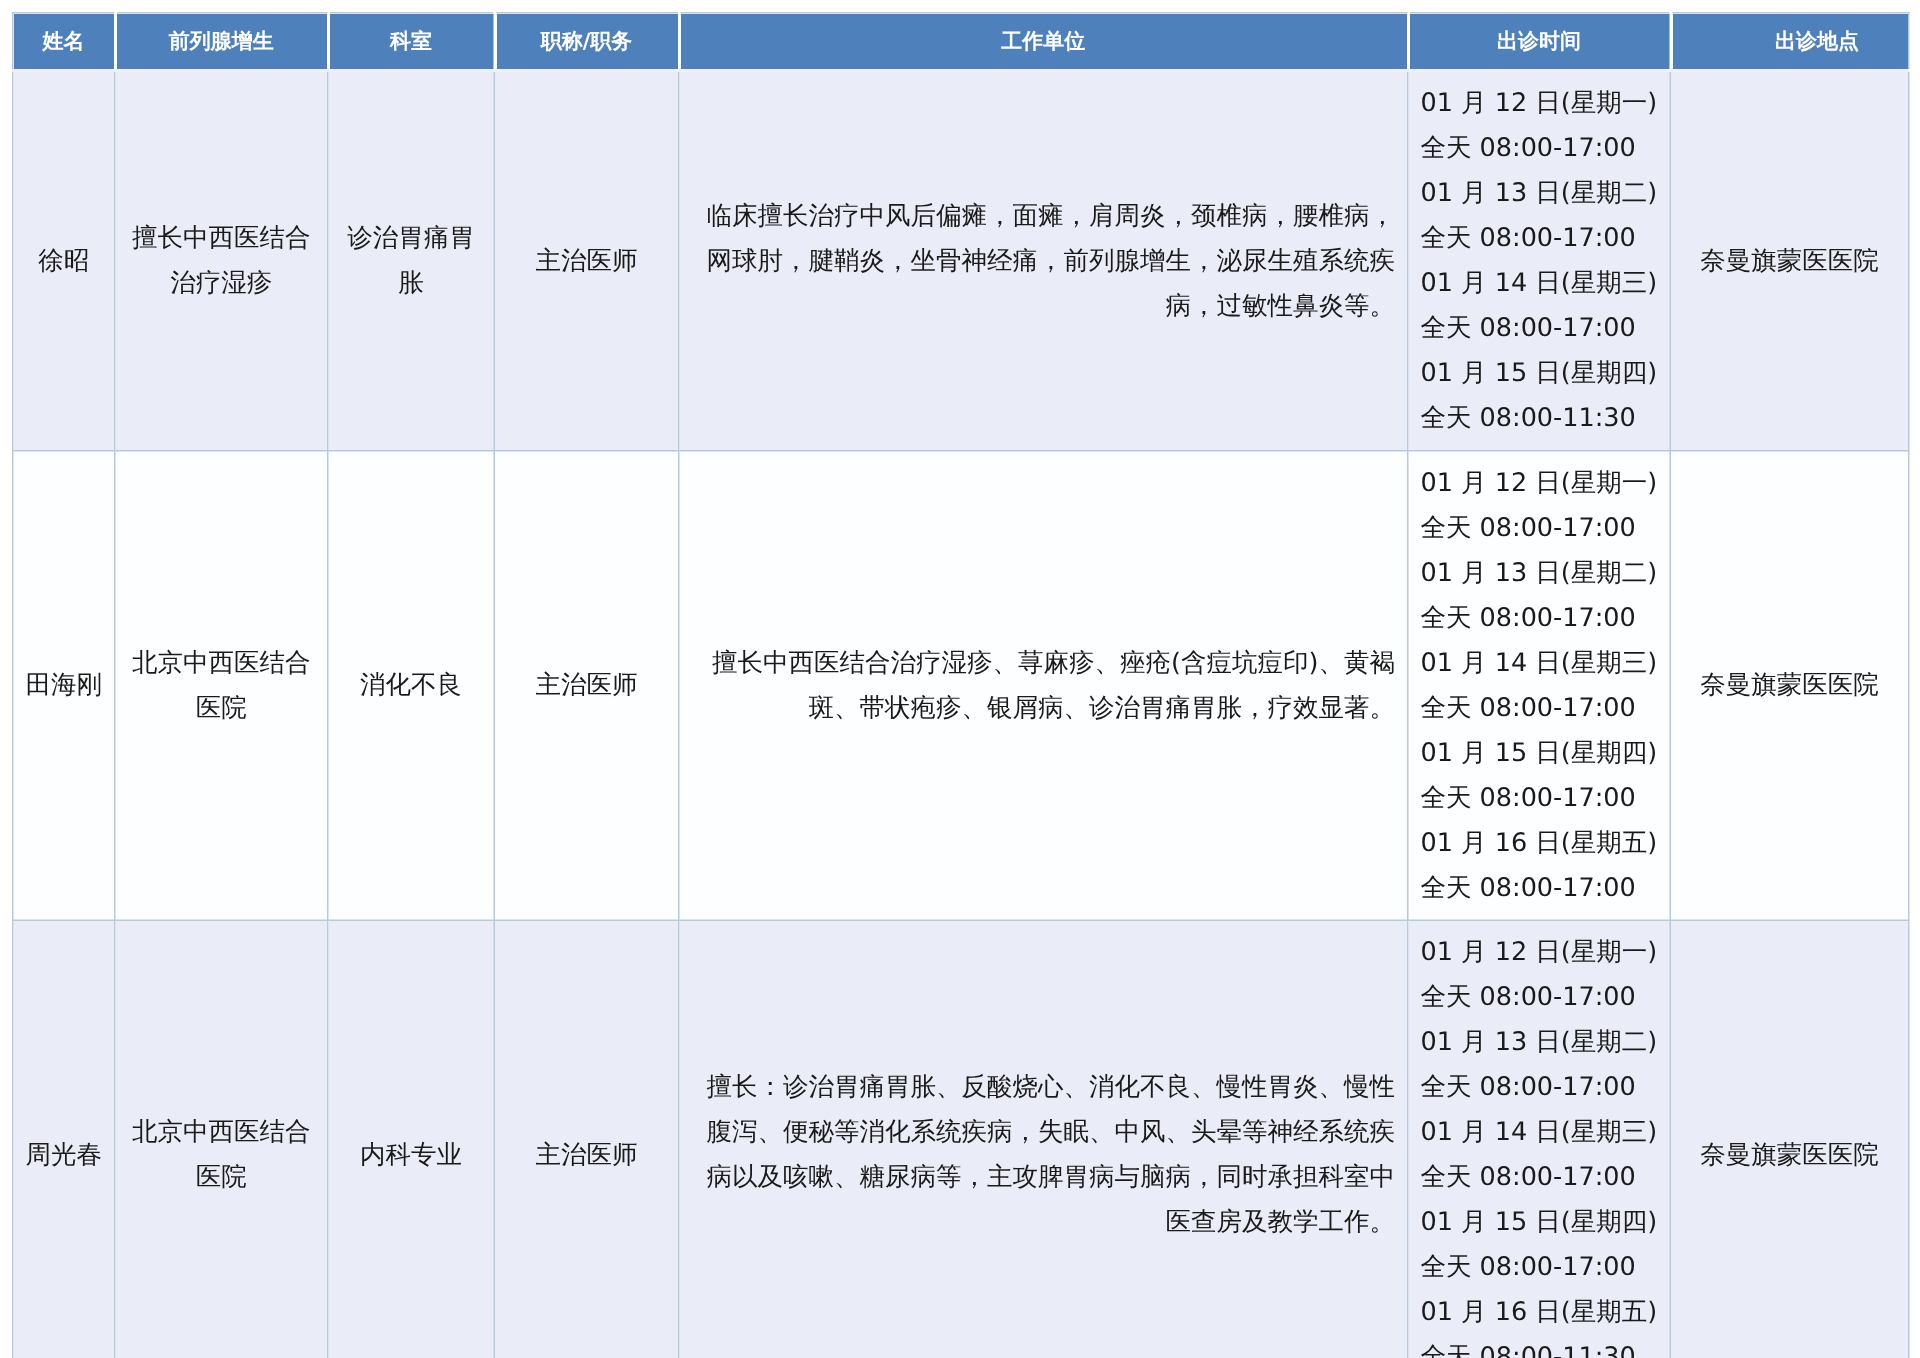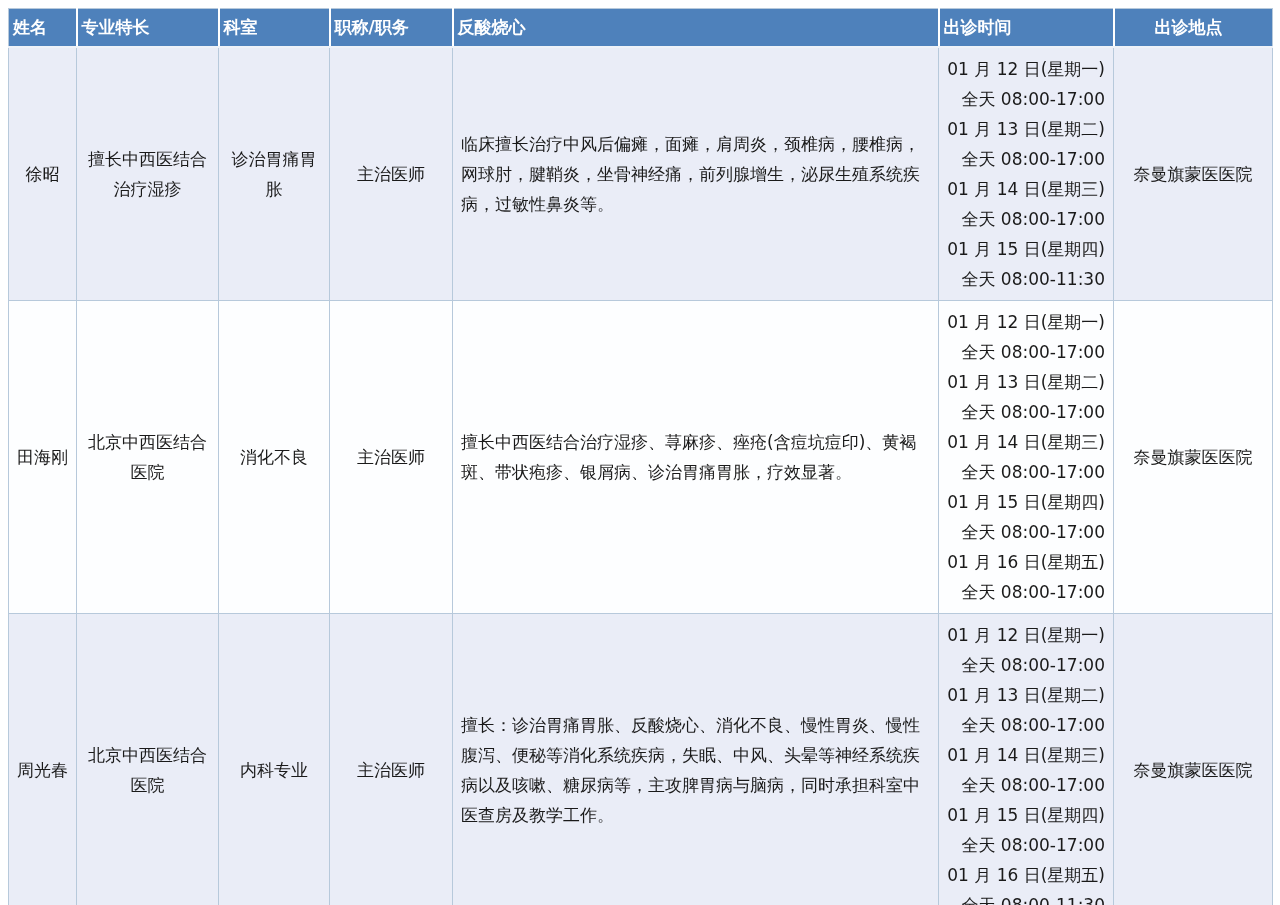--- a/index.html
+++ b/index.html
@@ -18,50 +18,50 @@
   }
   table.sched {
     border-collapse: collapse;
     table-layout: fixed;
     width: 1264px;
     border: 1px solid var(--border, #9db4c9);
   }
   table.sched th {
     background: var(--header-bg, #4e81bb);
     color: var(--header-text, #ffffff);
-    font-size: 17px;
+    font-size: 14px;
     font-weight: bold;
     height: 37px;
-    text-align: left;
+    text-align: center;
     vertical-align: middle;
     border-right: 2px solid #ffffff;
     border-bottom: 2px solid #eef2f8;
     padding: 0 4px;
     overflow: hidden;
   }
   table.sched th:last-child { border-right: none; padding-left: 40px; }
   table.sched td {
     border: 1px solid var(--border, #b7c9db);
     font-size: 17px;
     color: var(--text, #1a1a1a);
     vertical-align: middle;
     padding: 6px 8px;
     line-height: 30px;
     overflow: hidden;
   }
   tr.row-odd td  { background: var(--row-alt-bg, #eaedf7); }
   tr.row-even td { background: var(--row-bg, #fdfeff); }
   .cell-center { text-align: center; }
   .cell-specialty {
-    text-align: left;
+    text-align: right;
     padding: 10px 12px;
     line-height: 30px;
   }
   .cell-schedule {
-    text-align: right;
+    text-align: left;
     padding: 4px 6px;
     line-height: 30px;
   }
   .sched-line {
     white-space: nowrap;
     line-height: 30px;
   }
 </style>
 </head>
 <body>
@@ -73,24 +73,24 @@
       <col style="width:142px">
       <col style="width:111px">
       <col style="width:123px">
       <col style="width:486px">
       <col style="width:175px">
       <col style="width:159px">
     </colgroup>
     <thead>
       <tr>
         <th>姓名</th>
-        <th>专业特长</th>
+        <th>前列腺增生</th>
         <th>科室</th>
         <th>职称/职务</th>
-        <th>反酸烧心</th>
+        <th>工作单位</th>
         <th>出诊时间</th>
         <th>出诊地点</th>
       </tr>
     </thead>
     <tbody>
         <tr class="row-odd" style="height: 244px;">
           <td class="cell-center">徐昭</td>
           <td class="cell-center">擅长中西医结合治疗湿疹</td>
           <td class="cell-center">诊治胃痛胃胀</td>
           <td class="cell-center">主治医师</td>

